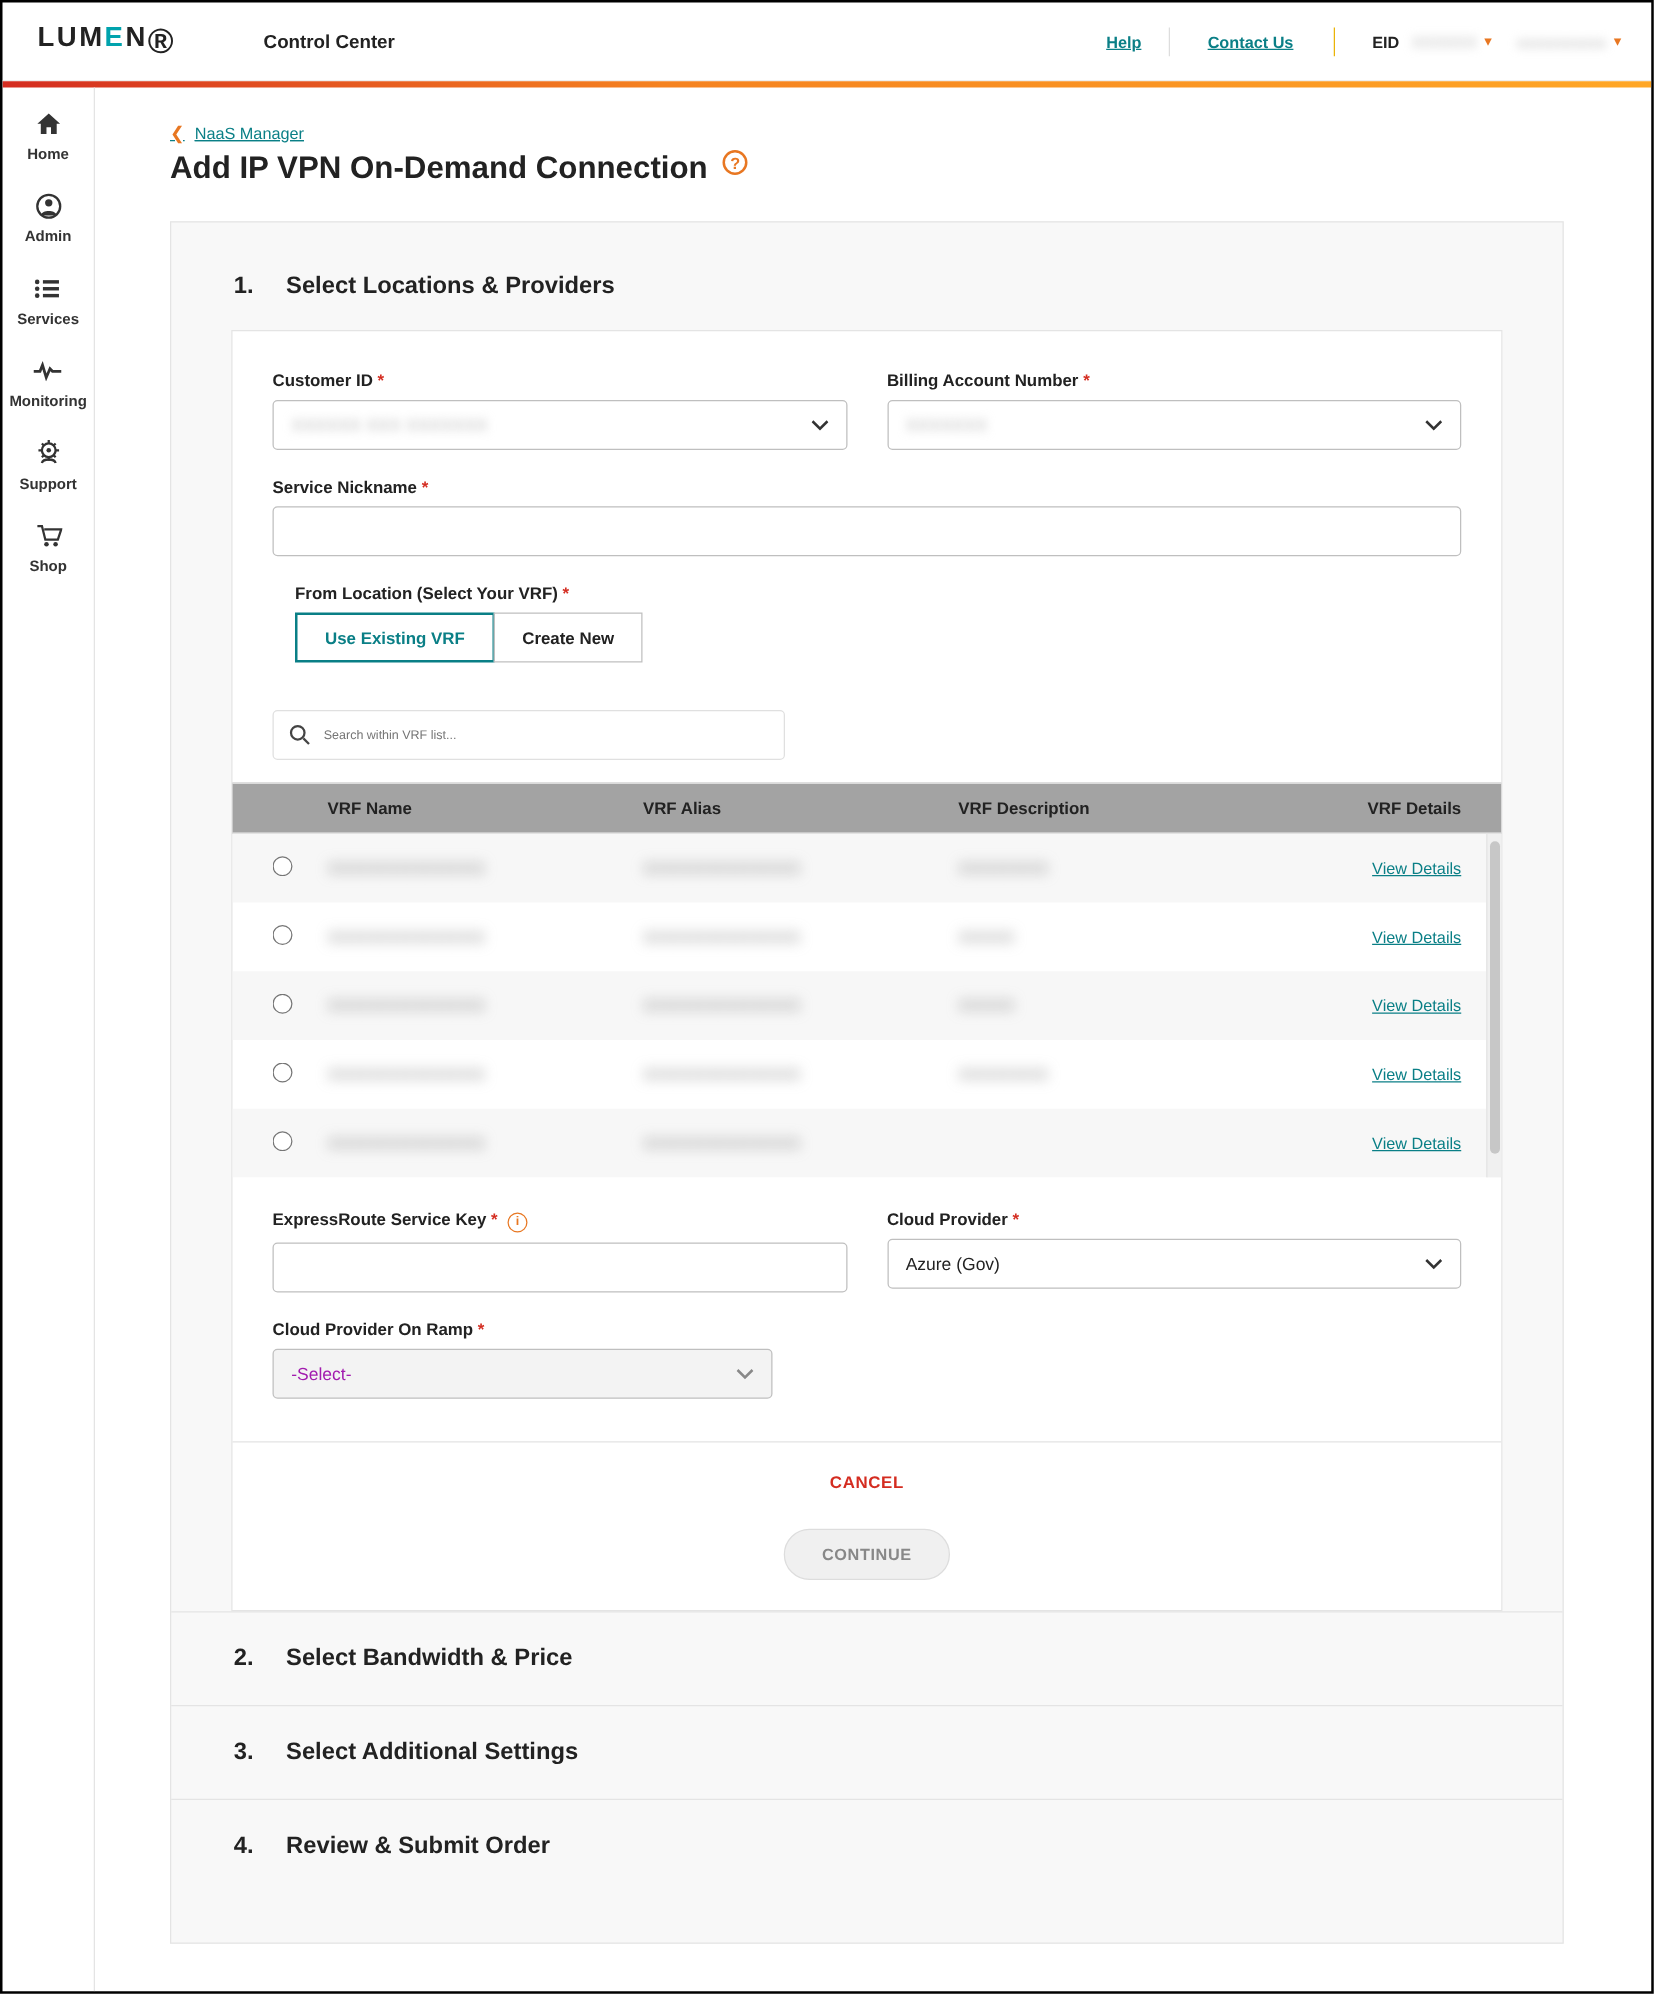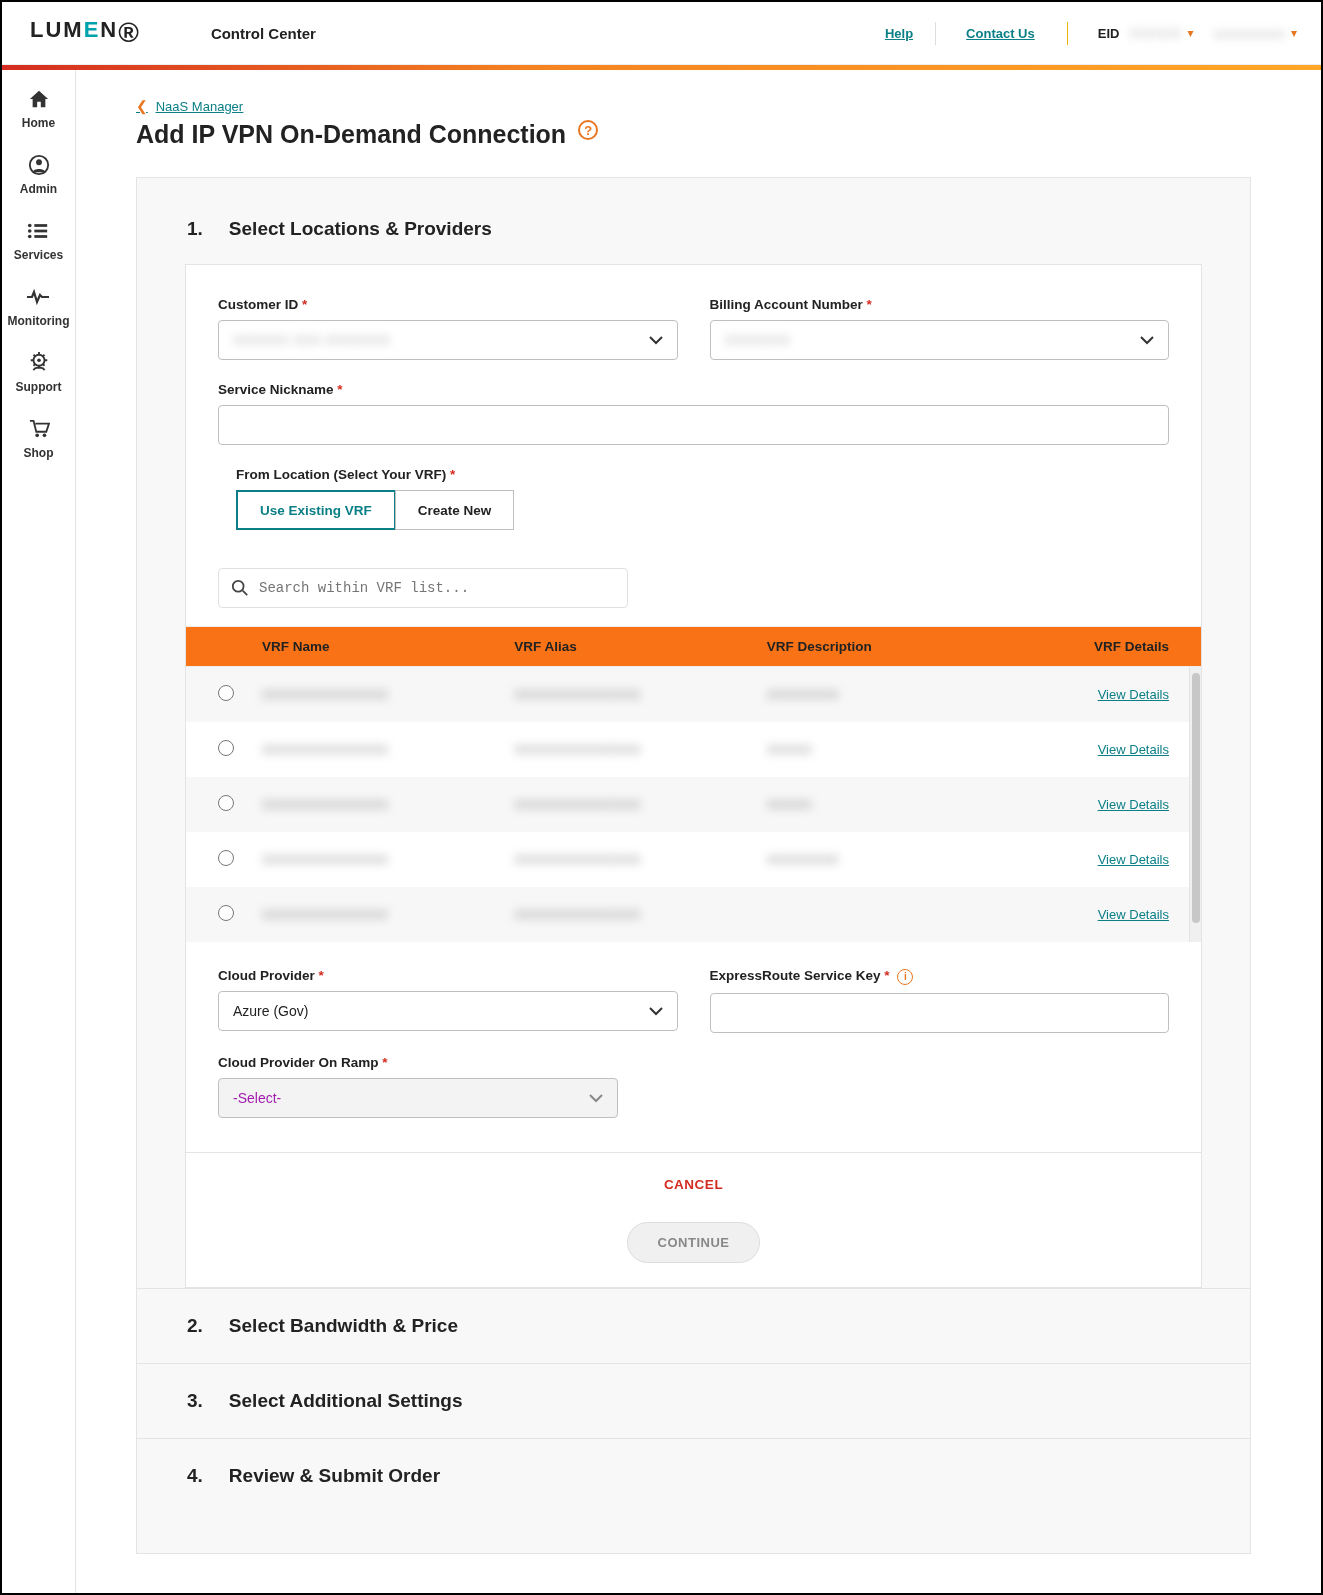--- a/index.html
+++ b/index.html
@@ -36,23 +36,23 @@
   .req { color:#d42c20; }
   .select, .input { height:40px; border:1px solid #bfbfbf; border-radius:4px; background:#fff; display:flex; align-items:center; padding:0 14px; position:relative; font-size:14px; }
   .select .caret { position:absolute; right:14px; }
   .input-full { width:100%; }
   .toggle-group { display:flex; }
   .toggle-btn { height:40px; padding:0 22px; border:1px solid #bfbfbf; background:#fff; font-weight:700; font-size:13.5px; display:flex; align-items:center; cursor:pointer; }
   .toggle-btn.active { border:2px solid #0a7f86; color:#0a7f86; }
   .toggle-btn + .toggle-btn { margin-left:-1px; }
   .search-wrap { padding:14px 14px 18px 14px; }
   .search-box { height:40px; width:410px; border:1px solid #e0e0e0; border-radius:4px; background:#fff; display:flex; align-items:center; padding:0 12px; gap:10px; color:#888; }
-  .search-box input { border:none; outline:none; flex:1; font-size:14px; color:#3b82f6;font-family:Liberation Mono, monospace; }
+  .search-box input { border:none; outline:none; flex:1; font-size:10px; color:#3b82f6; }
   .vrf-table { width:100%; }
-  .vrf-head { display:flex; padding:12px 32px; font-size:13.5px; font-weight:700; border-top:1px solid #eee; border-bottom:1px solid #eee; background:#f97316; }
+  .vrf-head { display:flex; padding:12px 32px; font-size:13.5px; font-weight:700; border-top:1px solid #eee; border-bottom:1px solid #eee; background:#a3a3a3; }
   .col-radio { width:44px; }
   .col-name { flex:1.2; }
   .col-alias { flex:1.2; }
   .col-desc { flex:1.2; }
   .col-det { width:150px; text-align:right; }
   .vrf-body { position:relative; max-height:330px; overflow:hidden; }
   .vrf-row { display:flex; align-items:center; padding:18px 32px; font-size:13.5px; }
   .vrf-row:nth-child(even) { background:#f7f7f7; }
   .vrf-row input[type=radio] { width:16px; height:16px; }
   .vrf-row .blurtxt { filter: blur(5px); color:#888; }
@@ -261,31 +261,31 @@
                 <div class="col-alias blurtxt">XXXXXXXXXXXXXX</div>
                 <div class="col-desc blurtxt"></div>
                 <div class="col-det"><a class="view-details">View Details</a></div>
               </div>
             </div>
         </div>
 
         <div class="step-inner" style="padding-top:26px;">
           <div class="row">
             <div class="field">
+              <label><span>ExpressRoute Service Key</span> <span class="req">*</span> <span class="info-icon">i</span></label>
+              <div class="input"></div>
+            </div>
+            <div class="field">
               <label><span>Cloud Provider</span> <span class="req">*</span></label>
               <div class="select">
                 <span class="val">Azure (Gov)</span>
                 <span class="caret"><svg width="14" height="9" viewBox="0 0 14 9">
                       <path d="M1 1 L7 7 L13 1" fill="none" stroke="#333" stroke-width="2"></path>
                     </svg></span>
               </div>
-            </div>
-            <div class="field">
-              <label><span>ExpressRoute Service Key</span> <span class="req">*</span> <span class="info-icon">i</span></label>
-              <div class="input"></div>
             </div>
           </div>
           <div class="row" style="margin-bottom:10px;">
             <div class="field" style="max-width:400px;">
               <label><span>Cloud Provider On Ramp</span> <span class="req">*</span></label>
               <div class="select disabled">
                 <span class="val ph">-Select-</span>
                 <span class="caret"><svg width="14" height="9" viewBox="0 0 14 9">
                       <path d="M1 1 L7 7 L13 1" fill="none" stroke="#888" stroke-width="2"></path>
                     </svg></span>

